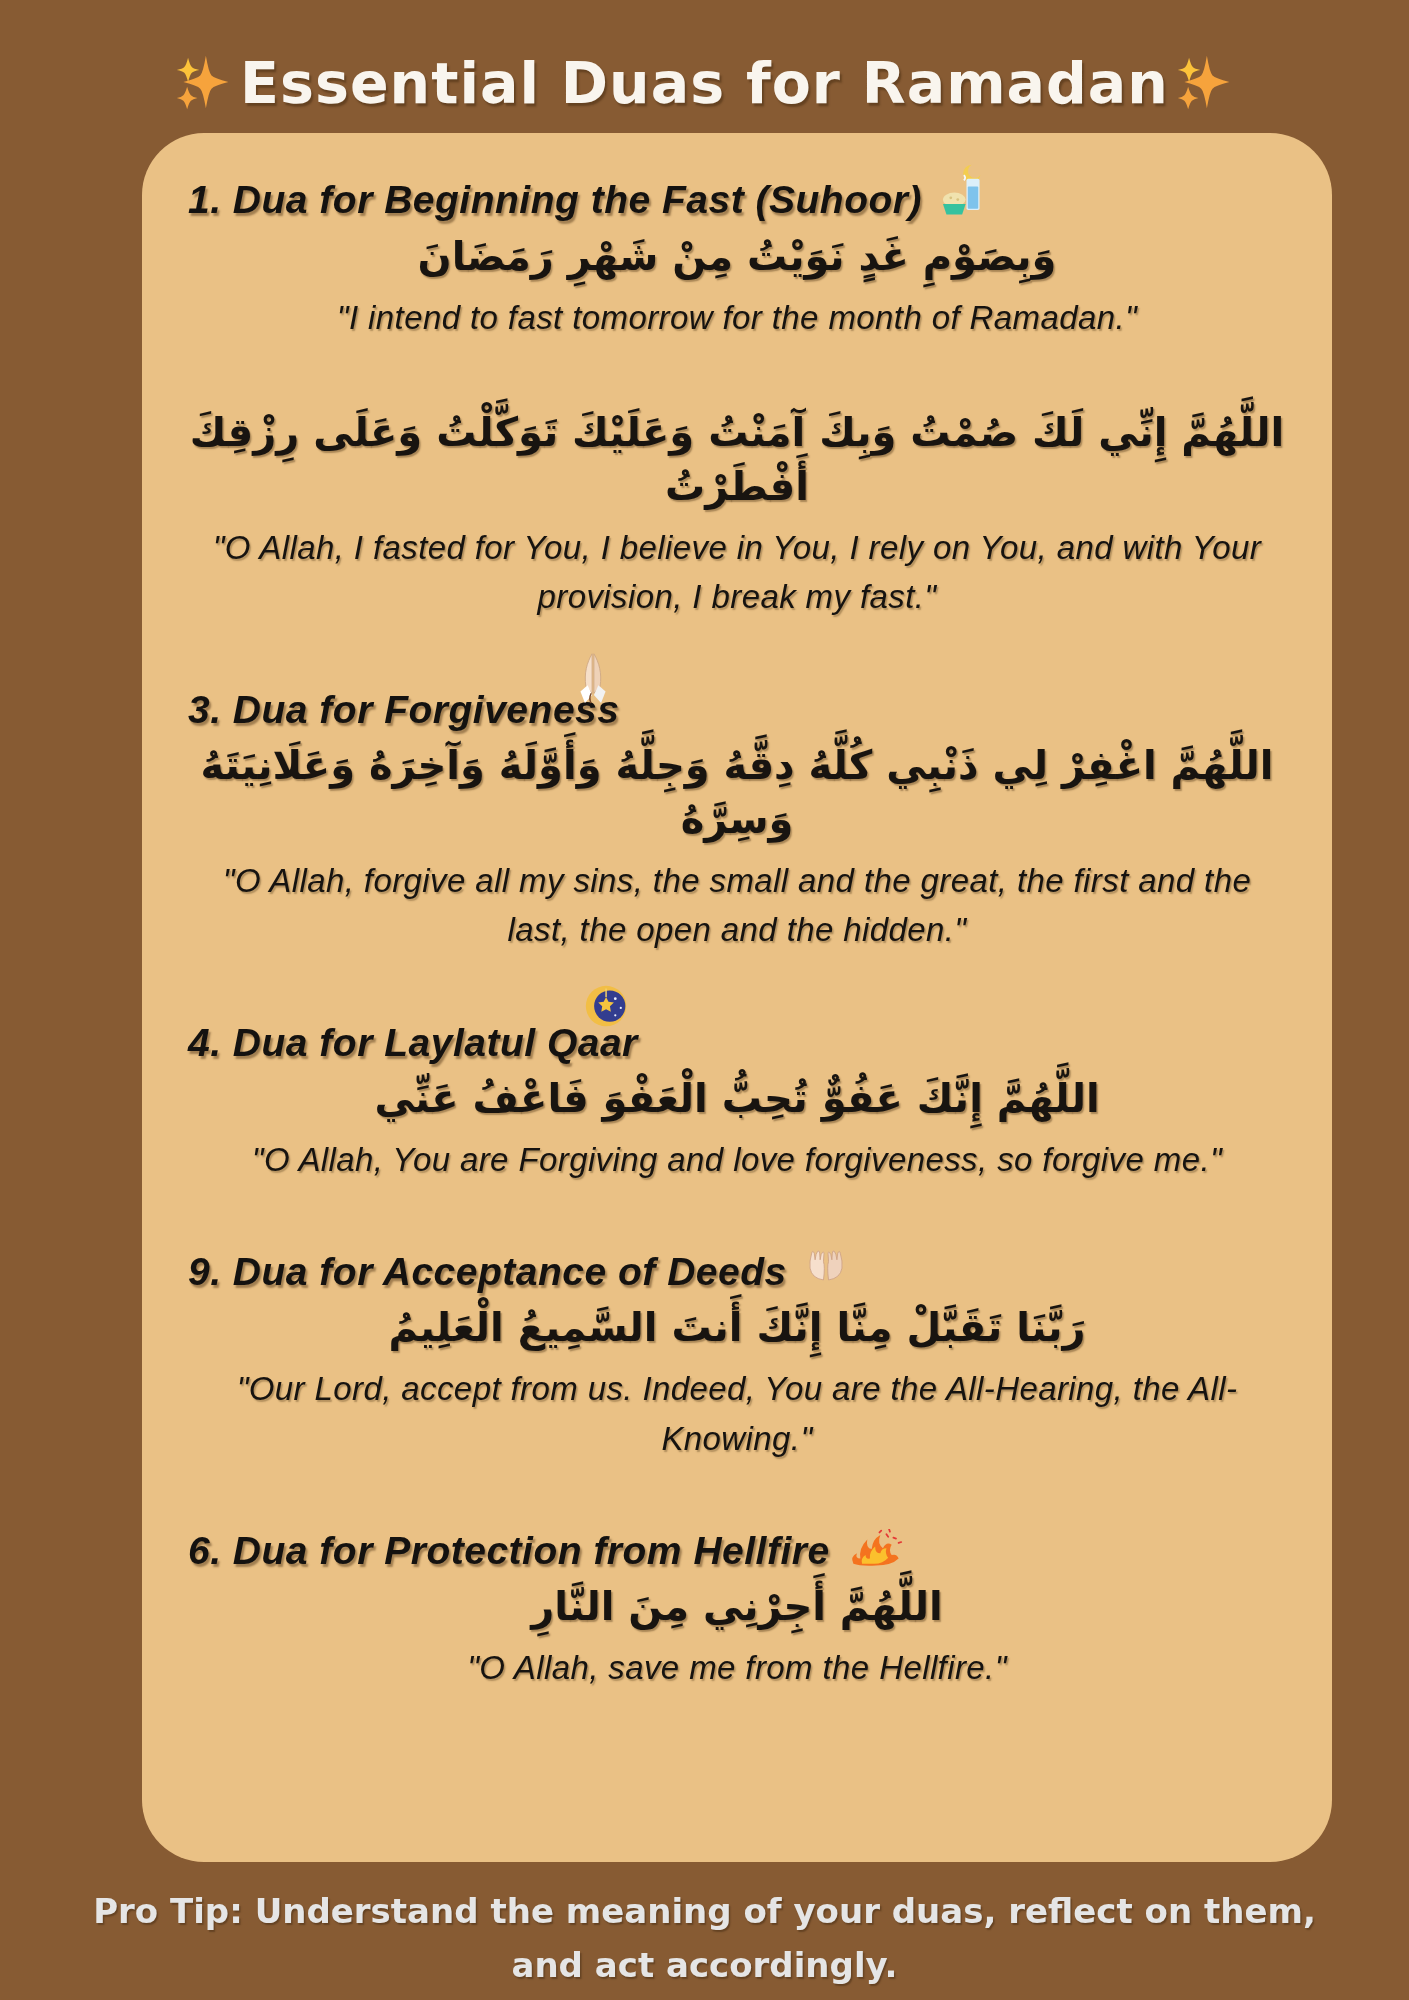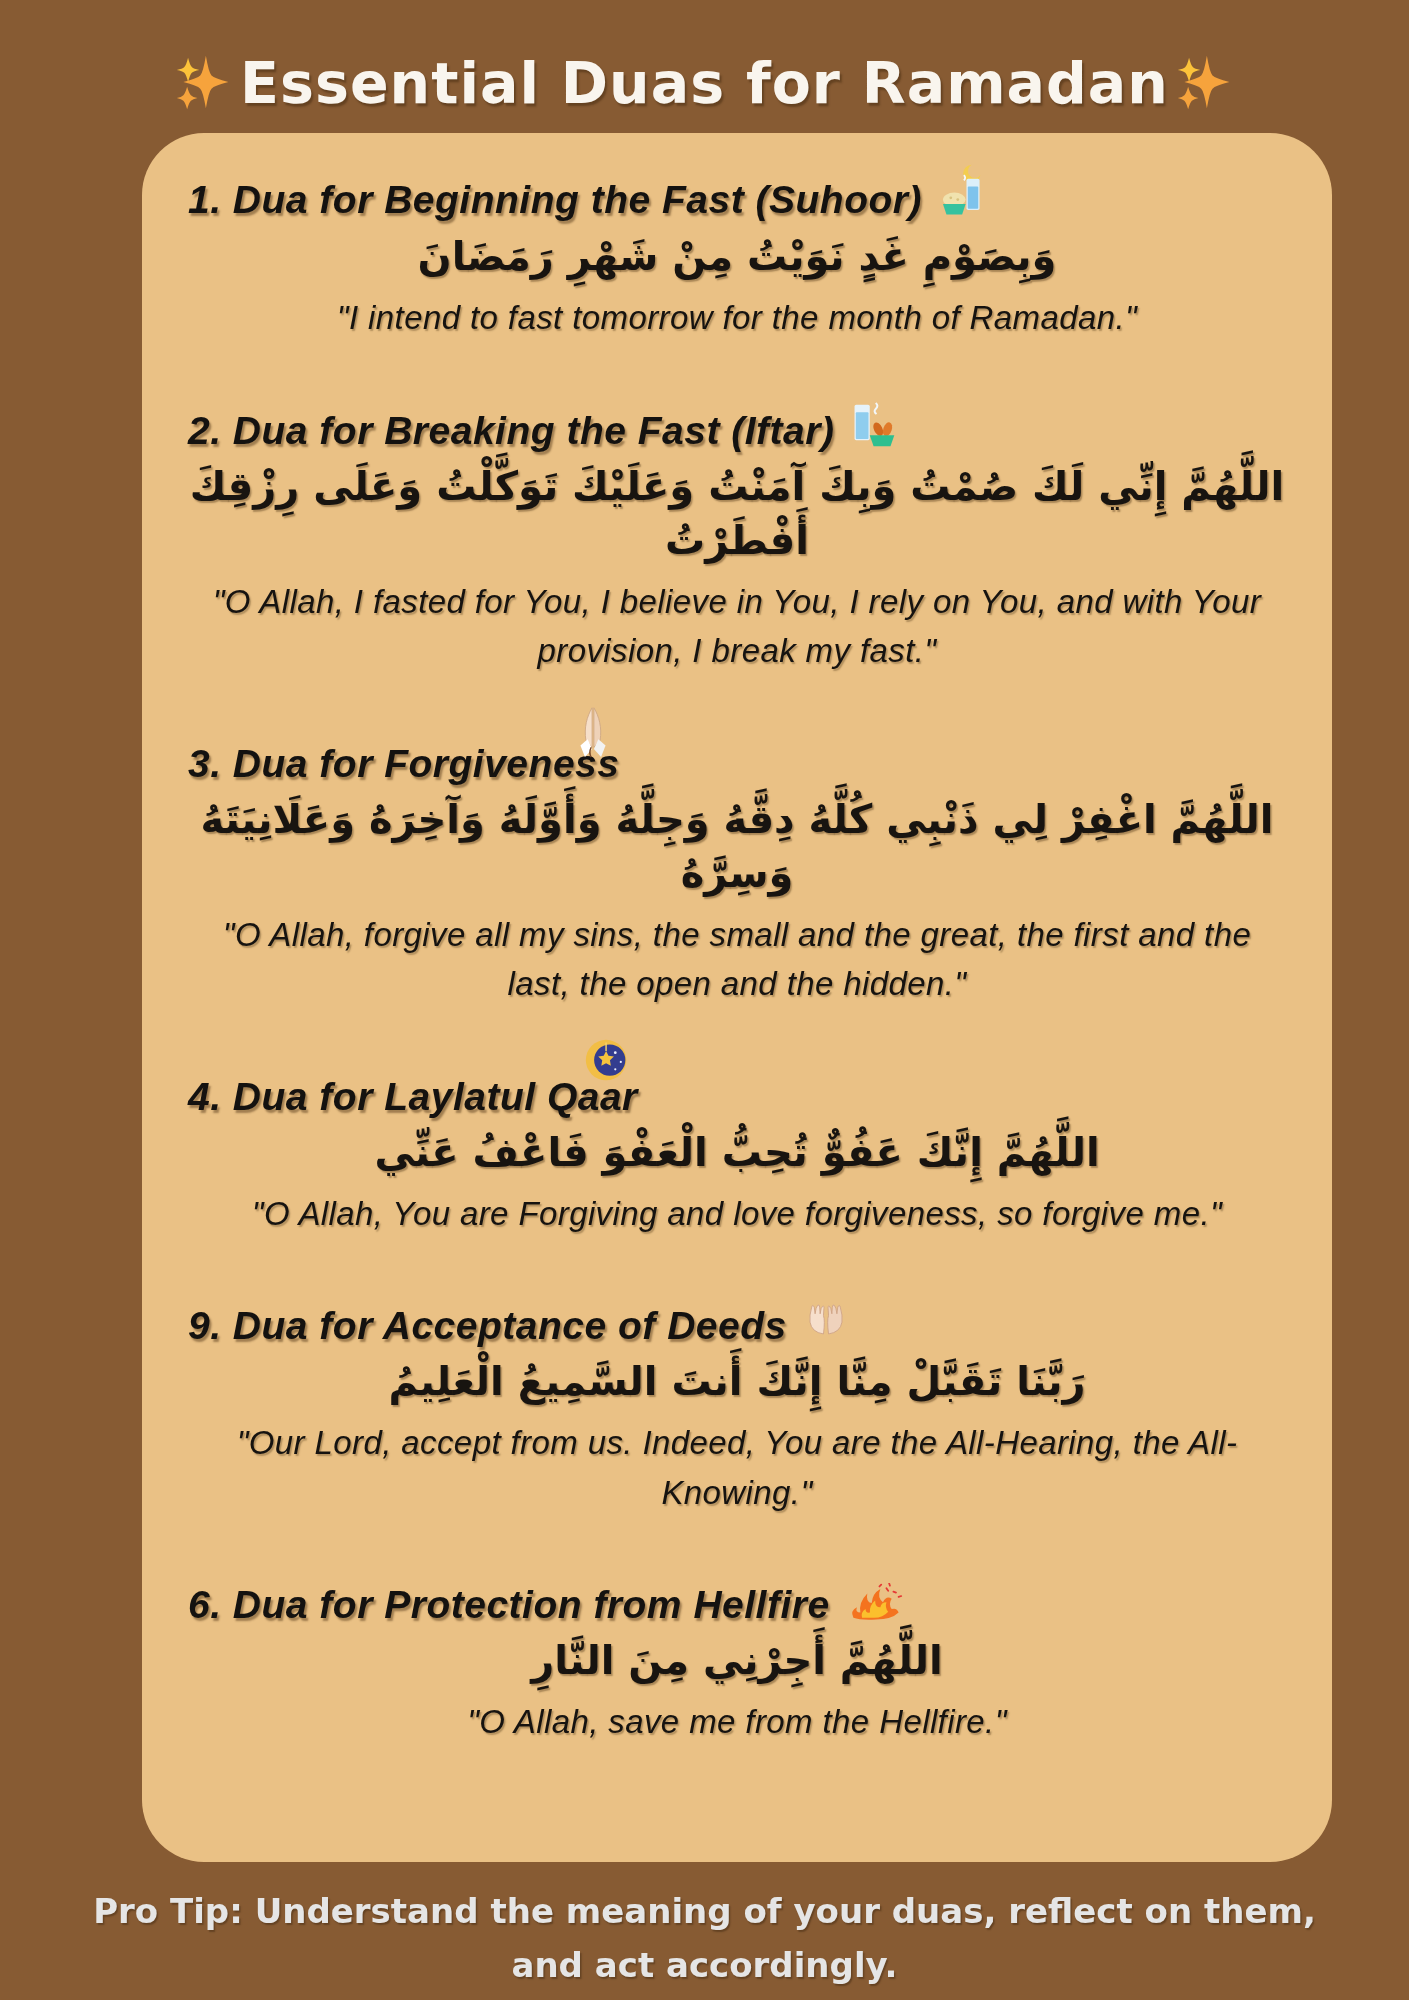--- a/index.html
+++ b/index.html
@@ -122,31 +122,20 @@
             <ellipse cx="16" cy="42" rx="13" ry="8" fill="#F0E2AE"></ellipse>
             <circle cx="12" cy="40" r="1.6" fill="#D8C27F"></circle>
             <circle cx="20" cy="42" r="1.6" fill="#D8C27F"></circle>
             <path d="M3 47 h26 l-4 12 h-18 z" fill="#35C29F"></path>
           </svg></span>
       </div>
       <div class="dua-arabic" dir="rtl" data-name="dua-arabic-text">وَبِصَوْمِ غَدٍ نَوَيْتُ مِنْ شَهْرِ رَمَضَانَ</div>
       <div class="dua-translation" data-name="dua-translation">"I intend to fast tomorrow for the month of Ramadan."</div>
     </section>
     <section class="dua" data-name="dua-section">
-      <div class="dua-heading-row" data-name="dua-heading-row">
-        <h2 class="dua-heading" data-name="dua-heading">2. Dua for Breaking the Fast (Iftar)</h2>
-        <span class="icon" data-name="iftar-icon"><svg viewBox="0 0 52 56" width="44" height="48">
-            <path d="M28 2 q4 3 0 7 q-3 3 1 6" stroke="#F3F7F9" stroke-width="2.4" fill="none"></path>
-            <rect x="3" y="4" width="18" height="42" rx="2" fill="#E6F3FB"></rect>
-            <rect x="4.5" y="13" width="15" height="31.5" rx="1" fill="#8FCDEE"></rect>
-            <ellipse cx="31" cy="33" rx="5" ry="8.5" fill="#D2691E" transform="rotate(-26 31 33)"></ellipse>
-            <ellipse cx="42" cy="33" rx="5" ry="8.5" fill="#E07A2A" transform="rotate(18 42 33)"></ellipse>
-            <path d="M21 40 h29 l-4.5 13 h-20 z" fill="#2EBF8F"></path>
-          </svg></span>
-      </div>
       <div class="dua-arabic" dir="rtl" data-name="dua-arabic-text">اللَّهُمَّ إِنِّي لَكَ صُمْتُ وَبِكَ آمَنْتُ وَعَلَيْكَ تَوَكَّلْتُ وَعَلَى رِزْقِكَ أَفْطَرْتُ</div>
       <div class="dua-translation" data-name="dua-translation">"O Allah, I fasted for You, I believe in You, I rely on You, and with Your provision, I break my fast."</div>
     </section>
     <section class="dua" data-name="dua-section">
       <div class="dua-heading-row" data-name="dua-heading-row">
         <h2 class="dua-heading" data-name="dua-heading">3. Dua for Forgiveness</h2>
         <span class="icon" data-name="praying-hands-icon"><svg viewBox="0 0 44 58" width="40" height="52">
             <path d="M21 2 C15 12 12 24 14 38 L21 46 Z" fill="#F6DFC9" stroke="#CFA883" stroke-width="1"></path>
             <path d="M23 2 C29 12 32 24 30 38 L23 46 Z" fill="#EFD2B8" stroke="#CFA883" stroke-width="1"></path>
             <path d="M8 44 L16 37 L21 48 L13 57 Z" fill="#FFFFFF"></path>

